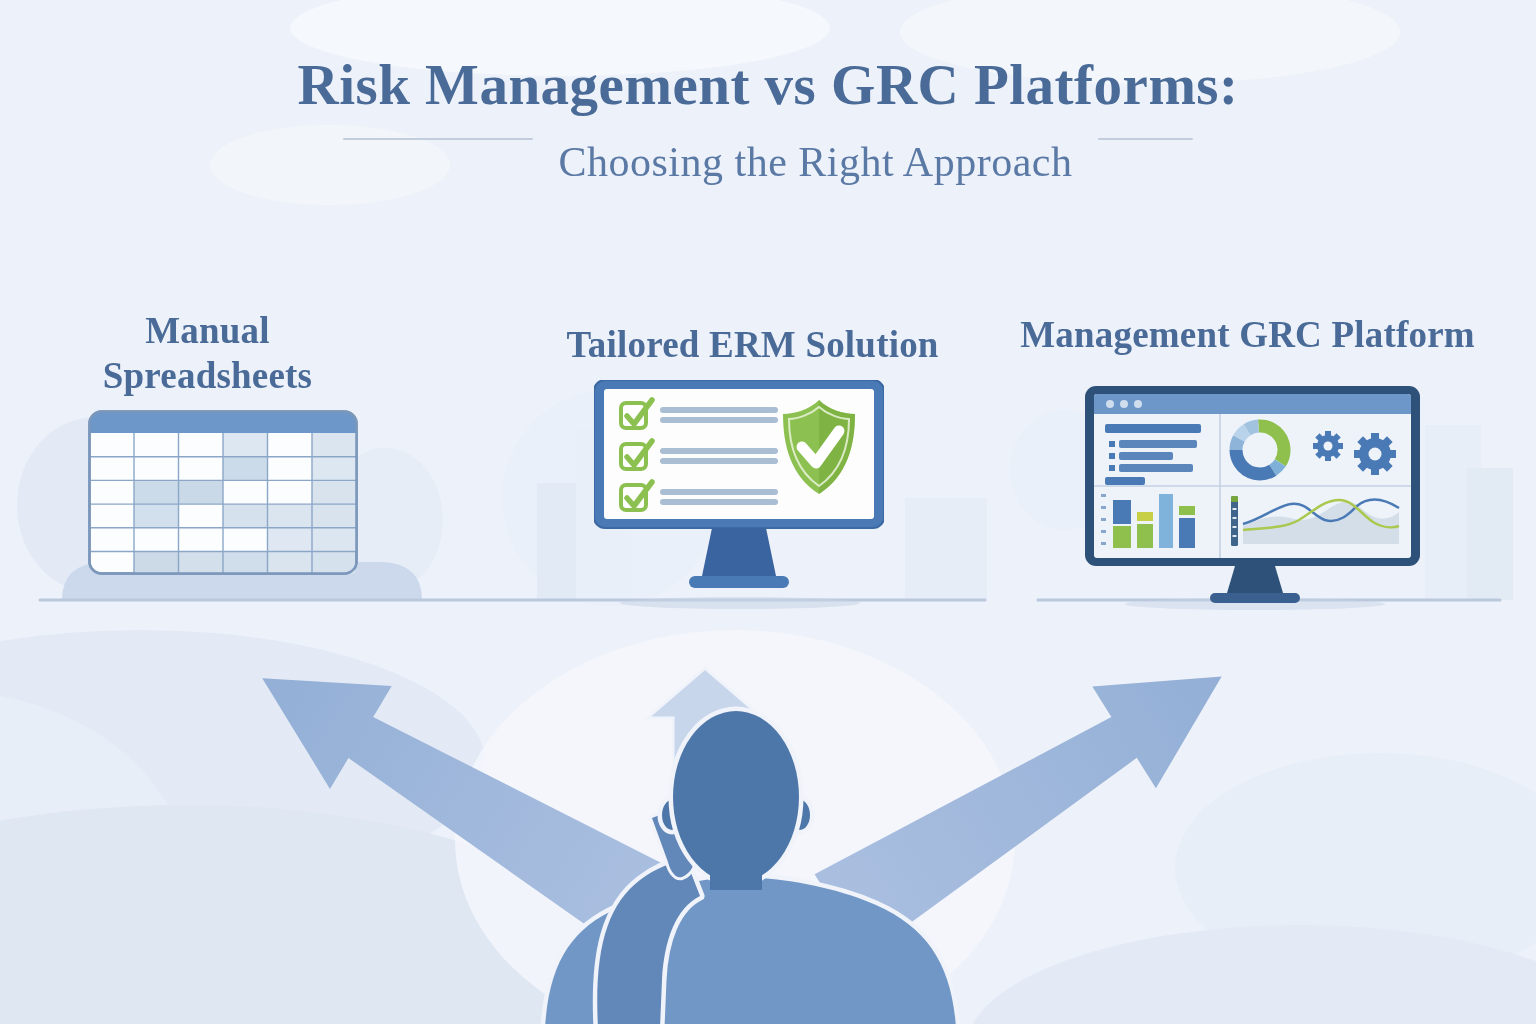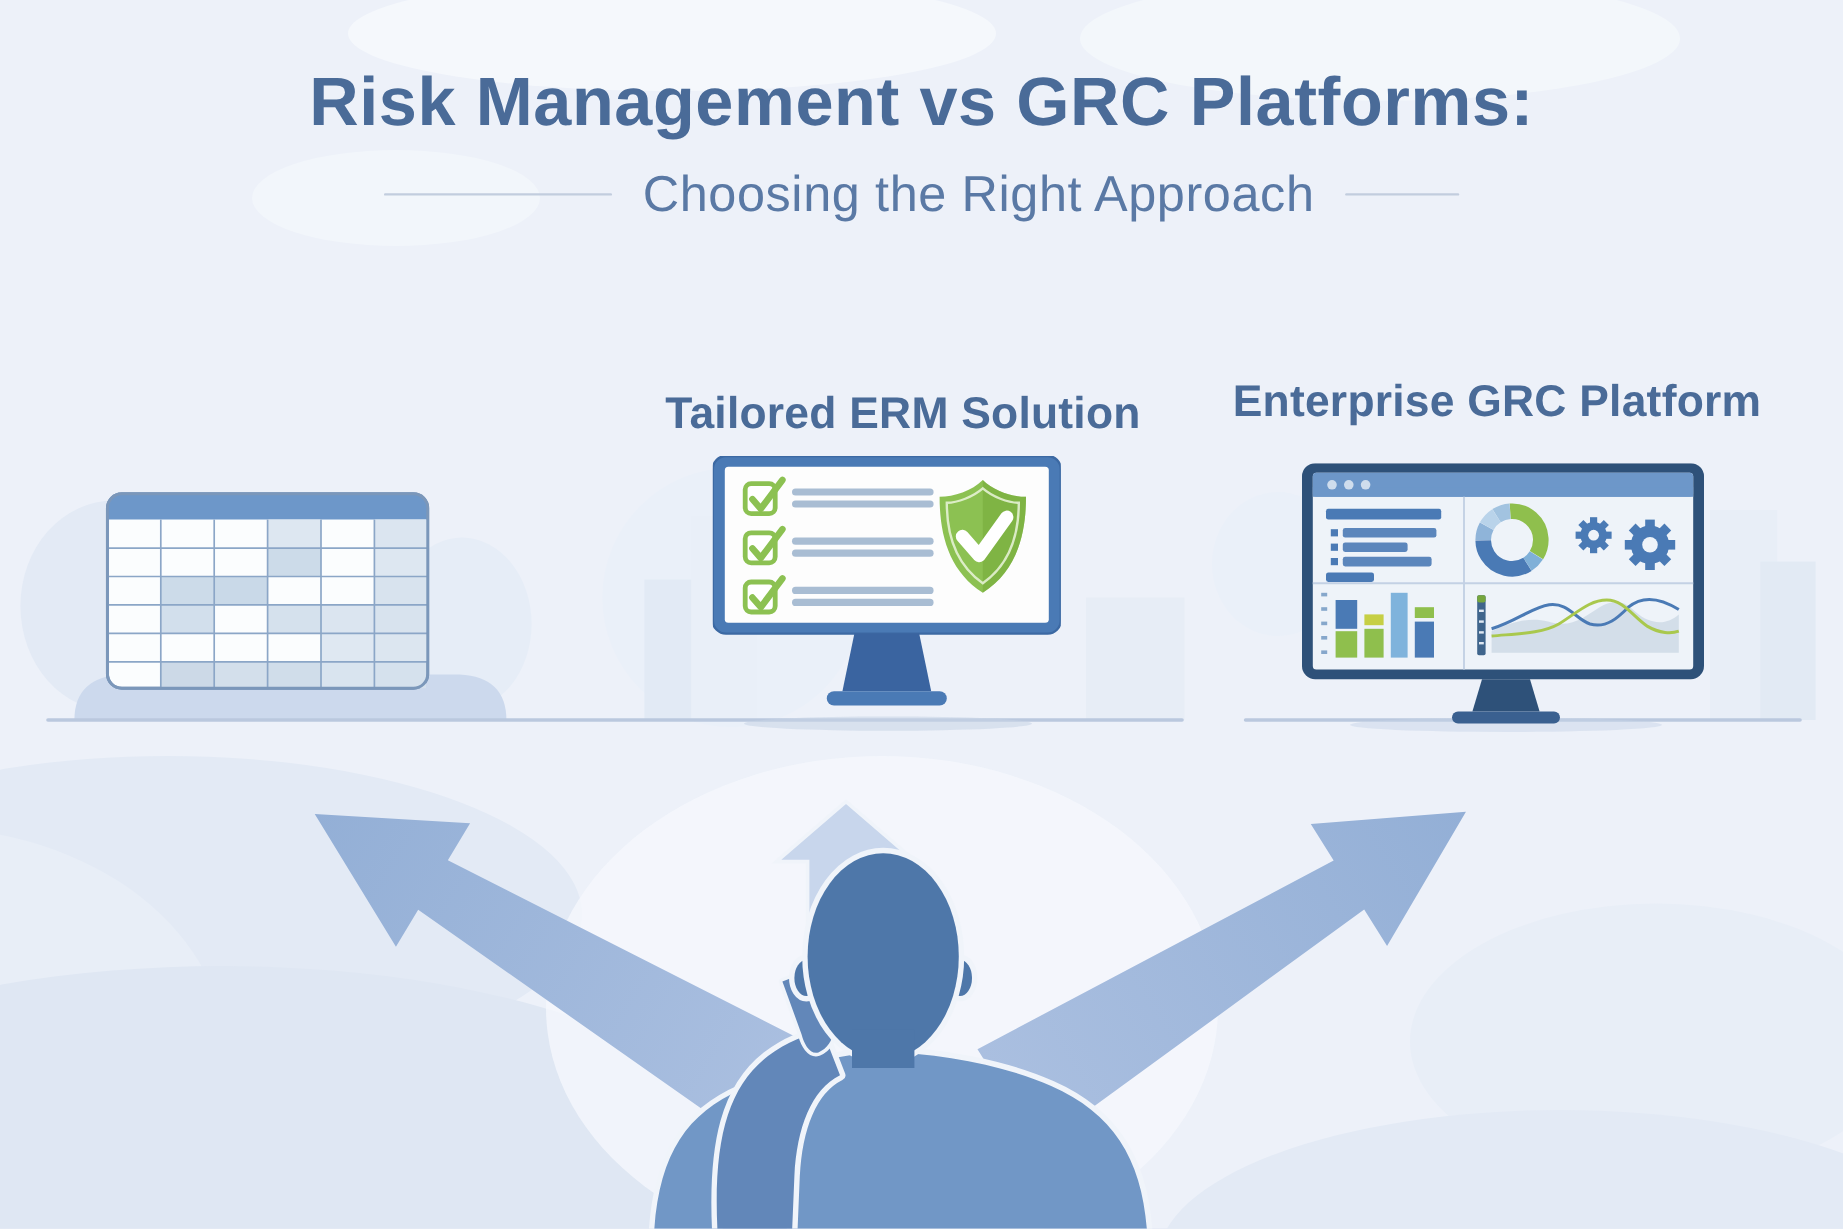--- a/index.html
+++ b/index.html
@@ -1,27 +1,27 @@
 <!DOCTYPE html>
 <html><head>
 <meta charset="utf-8">
 <style>
   html,body{margin:0;padding:0;background:#dfe5f0;}
   .canvas{
     position:relative;width:1536px;height:1024px;overflow:hidden;
-    background:#edf1f9;font-family:Liberation Sans, sans-serif;
+    background:#edf1f9;font-family:Liberation Serif, serif;
   }
   .layer{position:absolute;inset:0;}
   .title{
     position:absolute;left:0;top:52px;width:100%;text-align:center;
     font-size:57px;font-weight:700;color:#4a6b98;letter-spacing:.5px;z-index:3;
   }
   .subtitle-row{
     position:absolute;left:0;top:138px;width:100%;display:flex;
-    align-items:center;justify-content:center;gap:26px;z-index:3;
+    align-items:flex-start;justify-content:center;gap:26px;z-index:3;
   }
   .subtitle{font-size:42px;font-weight:400;color:#5a79a5;letter-spacing:.5px;}
   .rule{height:2px;background:#c2cdde;border-radius:2px;}
   .rule-left{width:190px;}
   .rule-right{width:95px;}
   .col-heading{
     position:absolute;text-align:center;font-weight:700;color:#4a6b98;
     font-size:37px;line-height:1.22;white-space:pre-line;z-index:3;letter-spacing:.2px;
   }
   #heading-1{left:35px;top:308px;width:345px;}
@@ -104,22 +104,24 @@
     </g>
   </svg>
 
   <div class="title">Risk Management vs GRC Platforms:</div>
   <div class="subtitle-row">
     <div class="rule rule-left"></div>
     <div class="subtitle">Choosing the Right Approach</div>
     <div class="rule rule-right"></div>
   </div>
 
+  <div class="col-heading" id="heading-1">Manual
+Spreadsheets</div>
   <div class="col-heading" id="heading-2">Tailored ERM Solution</div>
-  <div class="col-heading" id="heading-3">Enterprise GRC Platform</div>
+  <div class="col-heading" id="heading-3">Management GRC Platform</div>
 
   <svg class="illus" id="illus-spreadsheet" width="270" height="165" viewBox="0 0 270 165">
     <rect x="1.5" y="1.5" width="267" height="162" rx="12" fill="#fbfdfe" stroke="#7b97ba" stroke-width="2.5"></rect>
     <path d="M13.5 1.5 L256.5 1.5 Q268.5 1.5 268.5 13.5 L268.5 23 L1.5 23 L1.5 13.5 Q1.5 1.5 13.5 1.5 Z" fill="#6d97c9"></path>
 
     <g>
       <rect x="135" y="23" width="44.5" height="23.7" fill="#dde7f1"></rect>
       <rect x="224" y="23" width="44.5" height="23.7" fill="#dbe5f0"></rect>
       <rect x="135" y="46.7" width="44.5" height="23.7" fill="#ccdbe9"></rect>
       <rect x="224" y="46.7" width="44.5" height="23.7" fill="#dde7f1"></rect>

